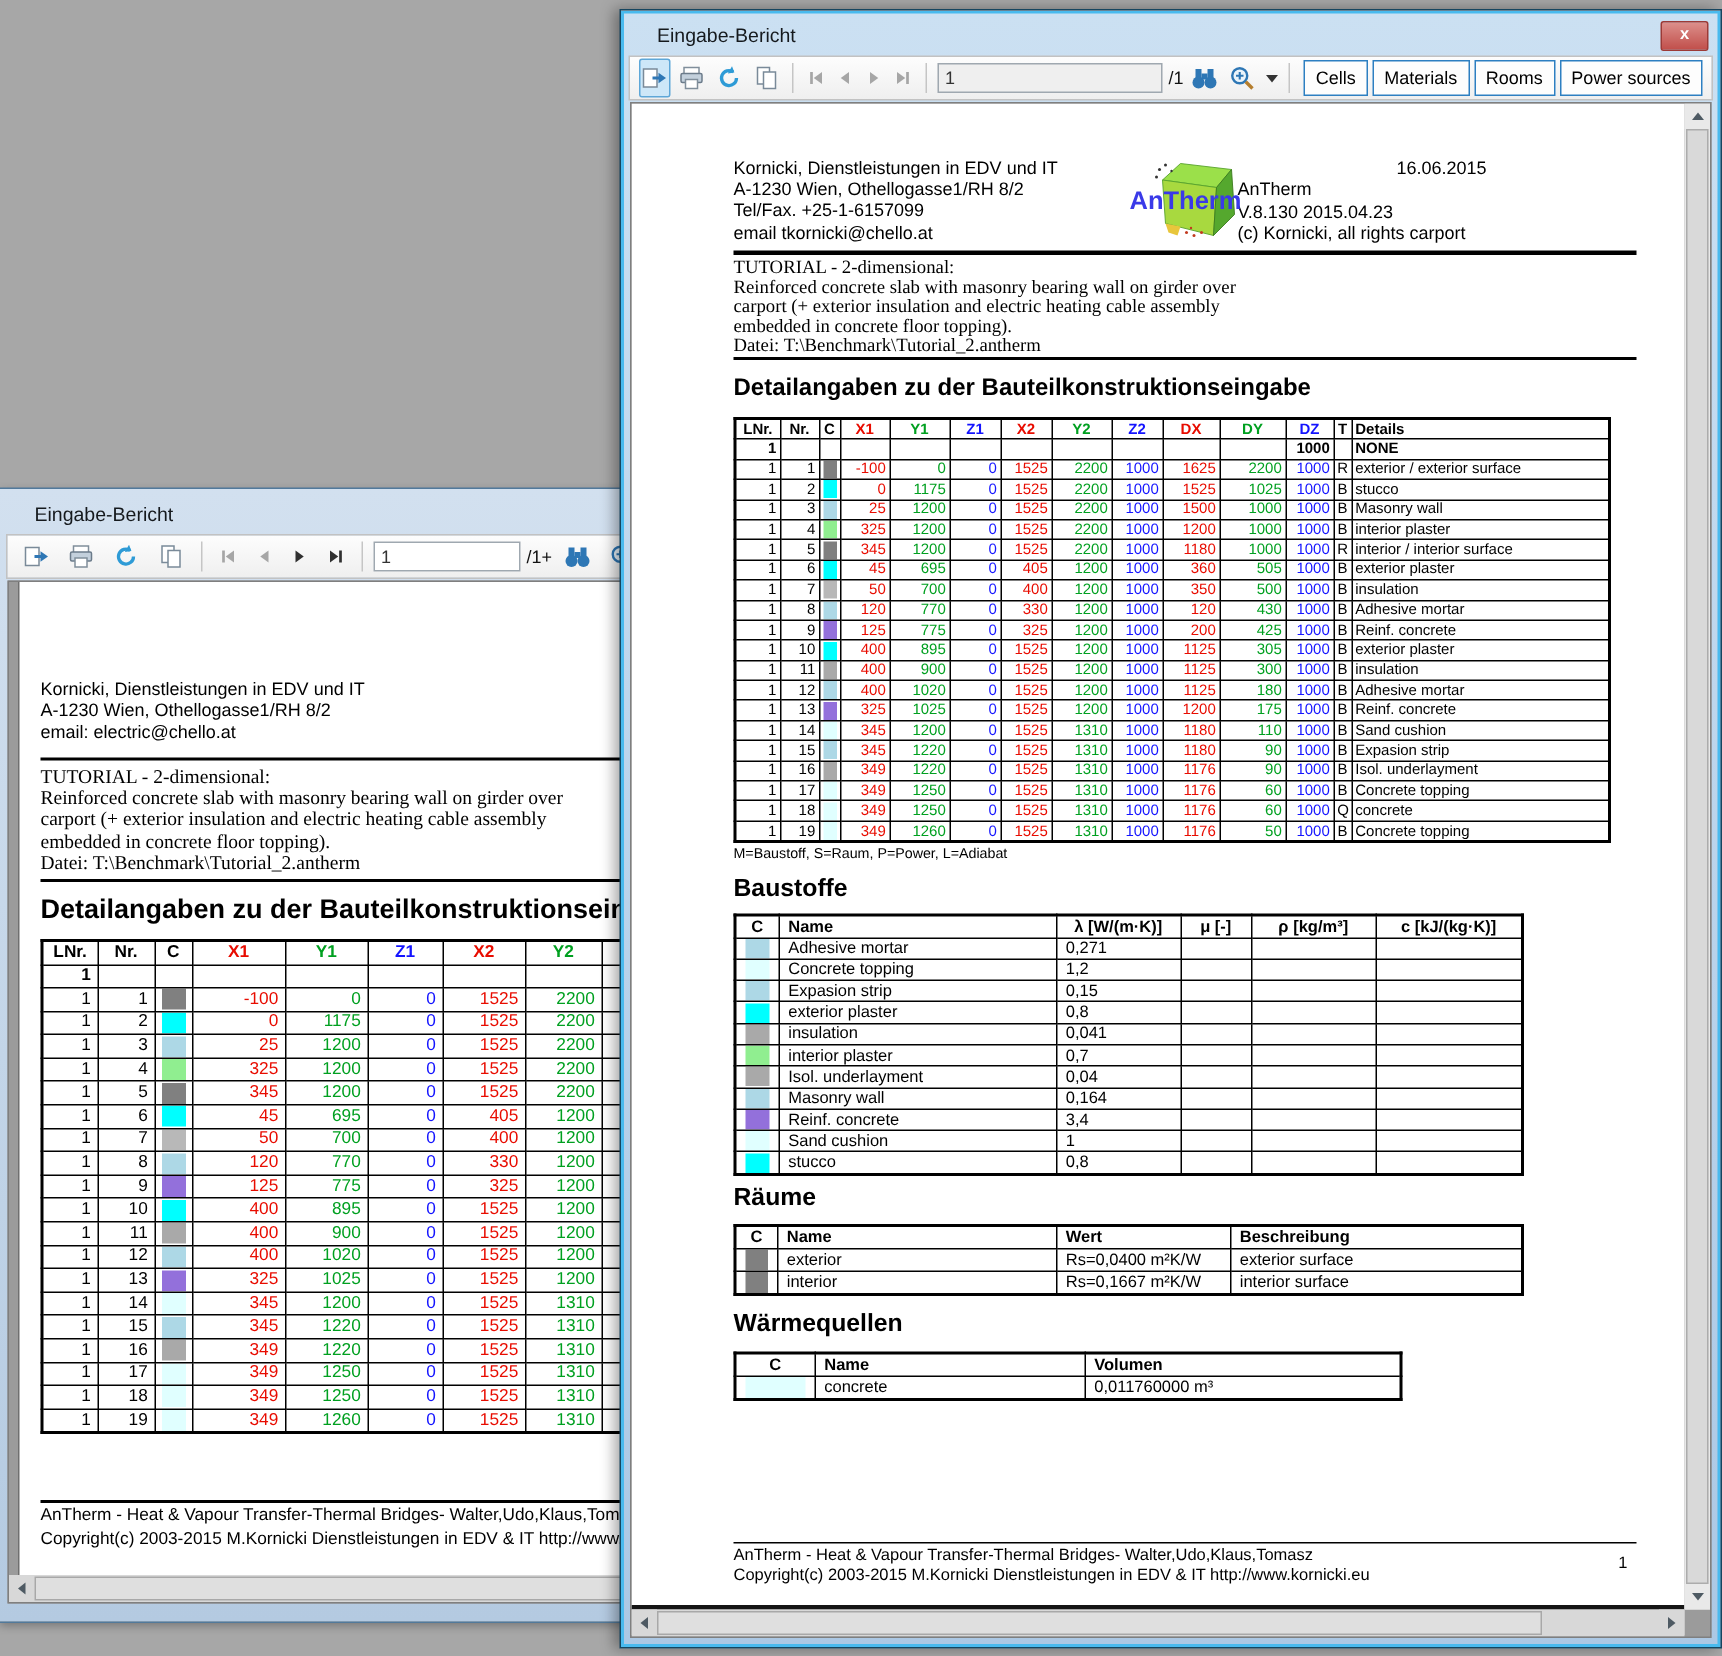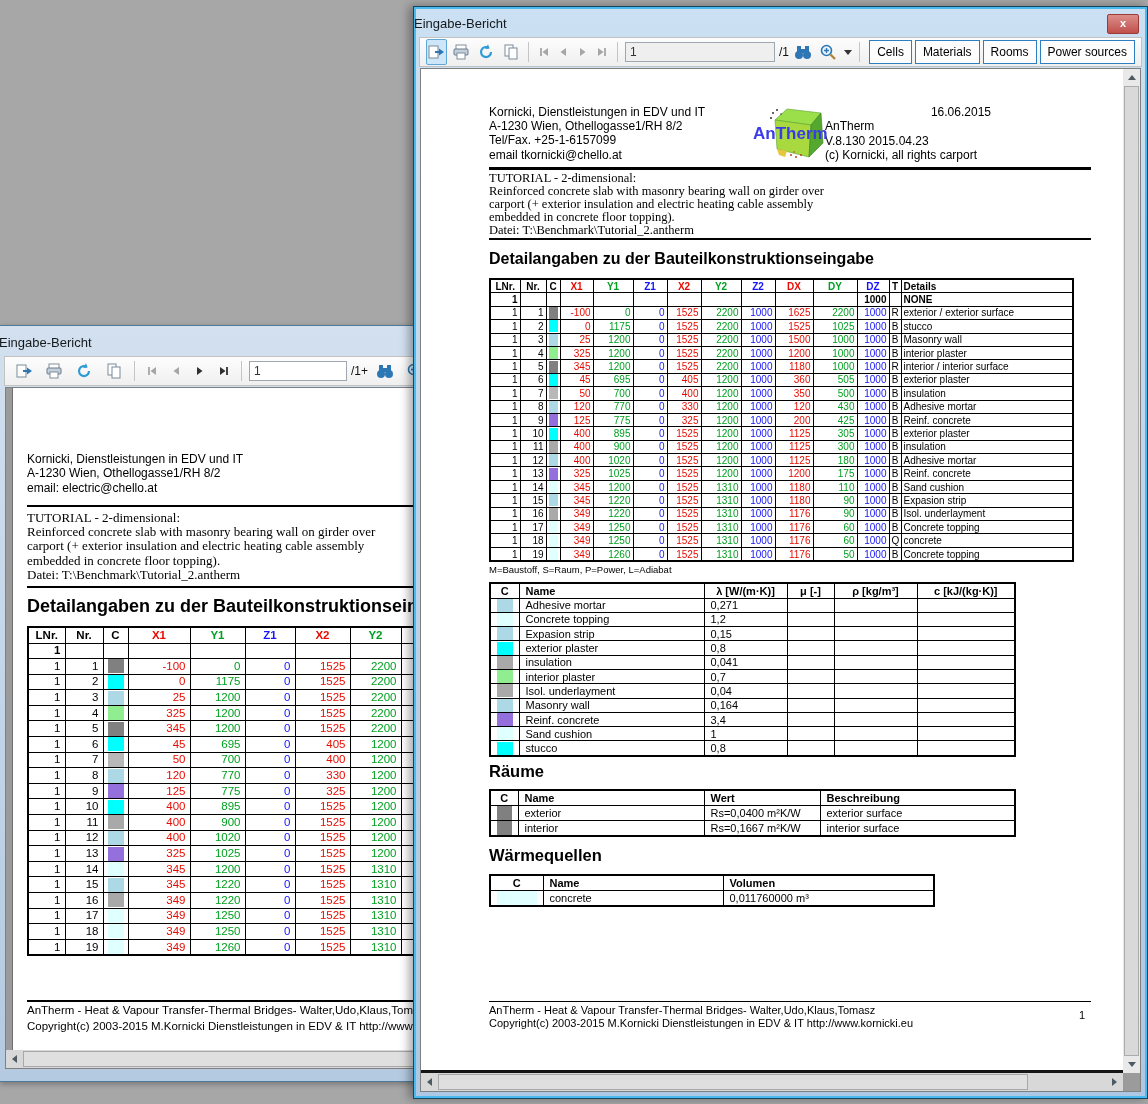--- a/index.html
+++ b/index.html
@@ -6,21 +6,21 @@
   #stage{position:relative;width:1148px;height:1104px;background:#A7A7A7;overflow:hidden;
          font-family:"Liberation Sans",sans-serif;}
 
   
   .window{position:absolute;box-sizing:border-box;}
   .win-back{left:-2px;top:325px;width:704px;height:757px;border:1px solid #51799B;
             background:linear-gradient(180deg,#D2E0EF,#B4CAE1);box-shadow:2px 2px 6px rgba(0,0,0,.3);}
   .win-front{left:413px;top:6px;width:735px;height:1093px;border:1px solid #16455F;
              background:linear-gradient(180deg,#CBE0F2,#ACC8E4);
              box-shadow:inset 0 0 0 2px #49BAEE,-4px 0 9px rgba(0,0,0,.35);}
-  .titlebar{height:28px;display:flex;align-items:center;padding:2px 8px 0 0;position:relative;}
+  .titlebar{height:28px;display:flex;align-items:center;padding:2px 8px 0 24px;position:relative;}
   .title-text{font-size:13px;color:#15191D;}
   .close-btn{position:absolute;right:8px;top:7px;width:30px;height:18px;
              background:linear-gradient(#DC8F8B,#C14F4B);border:1px solid #9C3A36;border-radius:2px;
              color:#FFF;font-size:11px;font-weight:bold;text-align:center;line-height:16px;cursor:default;}
 
   
   .toolbar{height:30px;margin:0 5px;background:linear-gradient(#FDFDFD,#EFEFEF);
            border:1px solid #C2C2C2;display:flex;align-items:center;gap:4px;padding:0 6px;box-sizing:border-box;}
   .tbtn{width:24px;height:24px;display:flex;align-items:center;justify-content:center;
         border:1px solid transparent;border-radius:2px;}
@@ -1092,20 +1092,21 @@
                   <td class="num c-x">1176</td>
                   <td class="num c-y">50</td>
                   <td class="num c-z">1000</td>
                   <td class="c-t">B</td>
                   <td class="c-det">Concrete topping</td>
                 </tr>
               </tbody>
           </table>
           <div class="legend">M=Baustoff, S=Raum, P=Power, L=Adiabat</div>
 
+          <div class="sec-h2 gap-baustoffe">Baustoffe</div>
           <table class="mtable">
             <colgroup>
                 <col style="width:29px">
                 <col style="width:185px">
                 <col style="width:83px">
                 <col style="width:47px">
                 <col style="width:83px">
                 <col style="width:98px">
               </colgroup>
             <thead>

